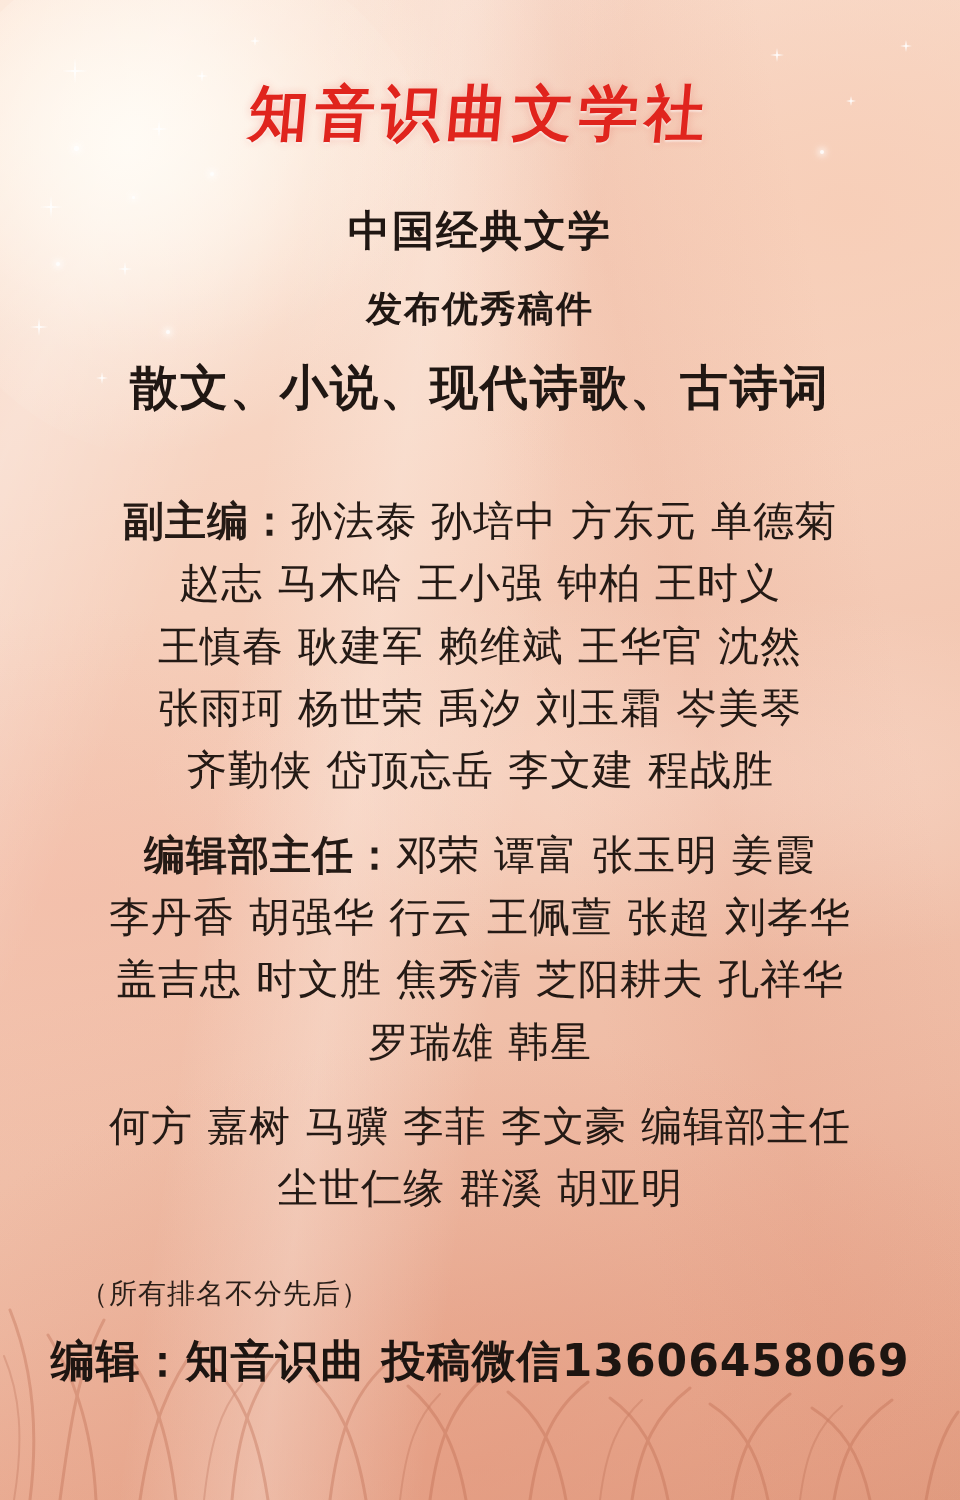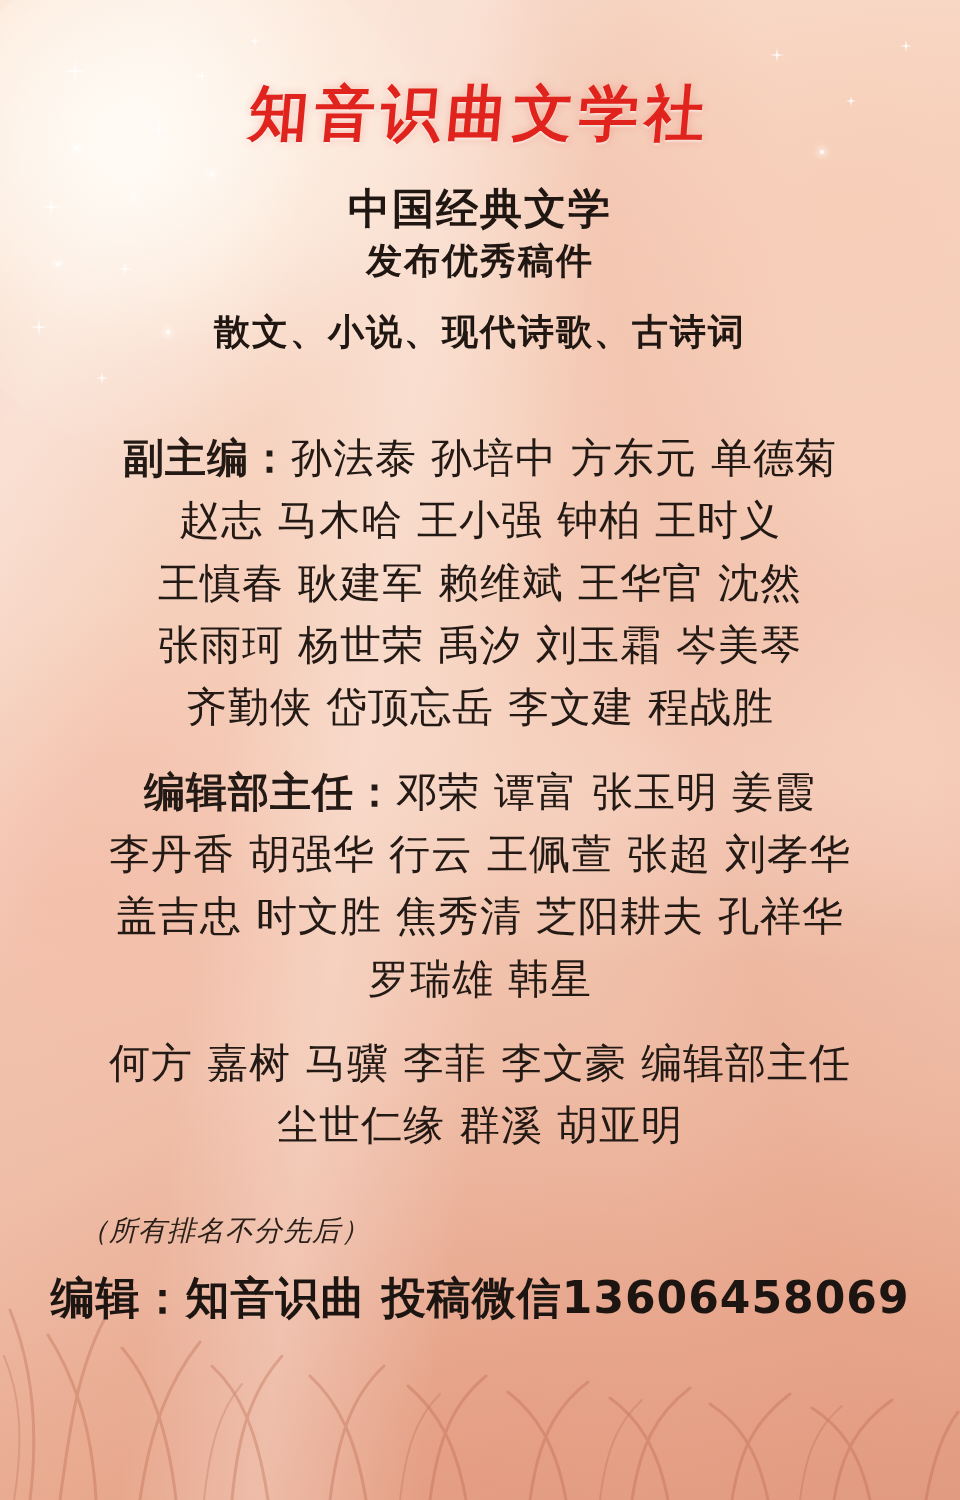--- a/index.html
+++ b/index.html
@@ -91,35 +91,36 @@
     font-family: "DejaVu Serif", "Liberation Serif", serif;
     font-size: 60px;
     font-weight: 700;
     letter-spacing: 6px;
     color: #e0241d;
     text-shadow: 0 2px 2px rgba(255,255,255,0.55), 0 0 10px rgba(224,36,29,0.22);
     transform: skewX(-5deg);
   }
 
   .line1 {
-    margin-top: 26px;
+    margin-top: 48px;
     font-size: 42px;
     font-weight: 700;
     letter-spacing: 2px;
     color: #201713;
   }
   .line2 {
+    margin-top: 26px;
     font-size: 36px;
     font-weight: 700;
     letter-spacing: 2px;
     color: #201713;
   }
   .line3 {
     margin-top: 22px;
-    font-size: 36px;
+    font-size: 48px;
     font-weight: 700;
     letter-spacing: 2px;
     color: #201713;
   }
 
   .section { margin-top: 22px; }
   .section.first { margin-top: 70px; }
 
   .srow {
     font-size: 41px;
@@ -133,21 +134,20 @@
   }
   .srow .names { font-weight: 400; }
 
   .note {
     margin-top: 56px;
     font-size: 28px;
     letter-spacing: 1px;
     color: #2a1f19;
     text-align: left;
     padding-left: 52px;
-    font-style: italic;
   }
   .footer {
     margin-top: 19px;
     font-size: 44px;
     font-weight: 700;
     letter-spacing: 1px;
     color: #1d1511;
   }
 </style>
 </head>

